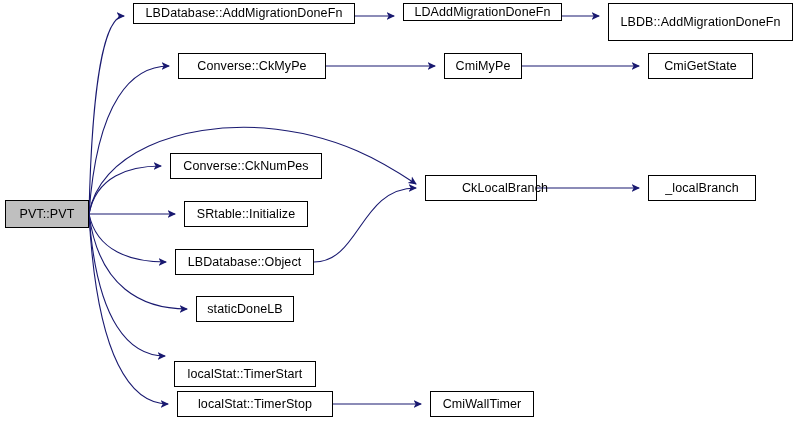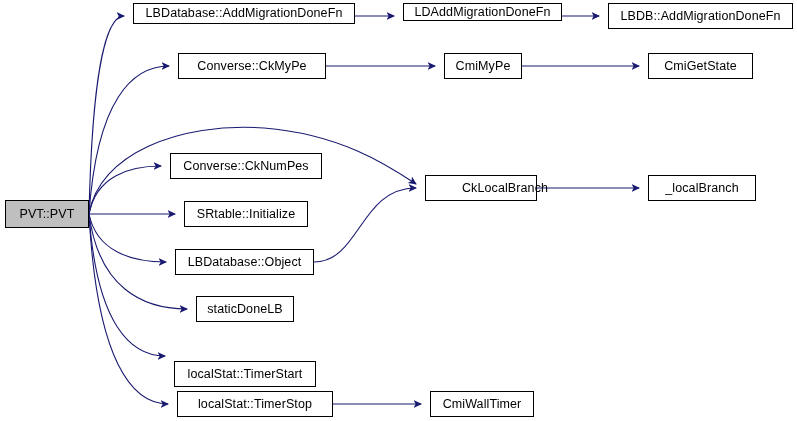--- a/index.html
+++ b/index.html
@@ -75,21 +75,21 @@
   <div id="nodes">
       <div class="node root" style="left: 5px; top: 200px; width: 84px; height: 28px;">
         <span>PVT::PVT</span>
       </div>
       <div class="node" style="left: 133px; top: 3px; width: 222px; height: 21px;">
         <span>LBDatabase::AddMigrationDoneFn</span>
       </div>
       <div class="node" style="left: 403px; top: 3px; width: 159px; height: 18px;">
         <span>LDAddMigrationDoneFn</span>
       </div>
-      <div class="node" style="left: 608px; top: 3px; width: 185px; height: 26px;">
+      <div class="node" style="left: 608px; top: 3px; width: 185px; height: 38px;">
         <span>LBDB::AddMigrationDoneFn</span>
       </div>
       <div class="node" style="left: 178px; top: 53px; width: 148px; height: 26px;">
         <span>Converse::CkMyPe</span>
       </div>
       <div class="node" style="left: 444px; top: 53px; width: 78px; height: 26px;">
         <span>CmiMyPe</span>
       </div>
       <div class="node" style="left: 648px; top: 53px; width: 105px; height: 26px;">
         <span>CmiGetState</span>

